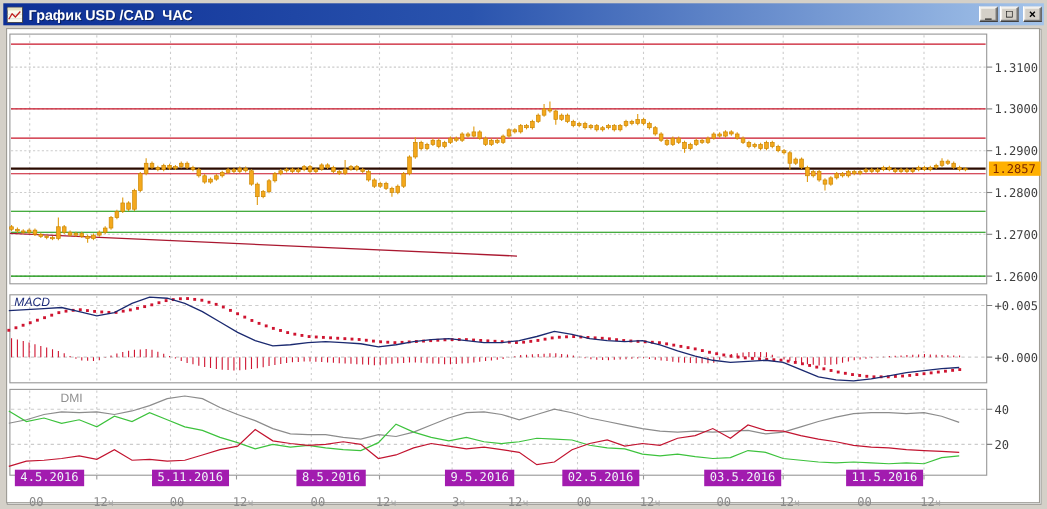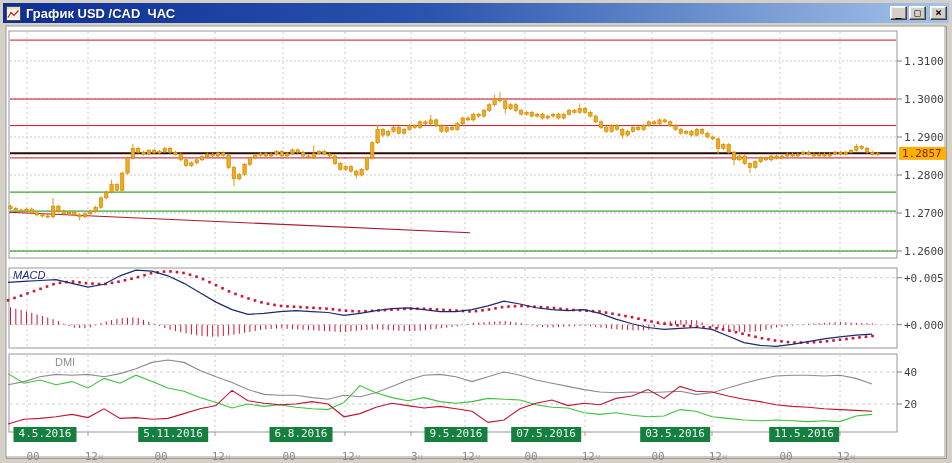--- a/index.html
+++ b/index.html
@@ -16,21 +16,21 @@
     font-family:"DejaVu Sans Mono",monospace;font-size:10px;font-weight:bold;color:#000;
     display:flex;align-items:center;justify-content:center;padding:0;line-height:10px;cursor:default;}
   .wbtn.close{margin-left:2px;font-size:11px;}
   #client-bg{position:absolute;left:6px;top:26px;width:939px;height:431px;background:#ffffff;
     border:1px solid #9c9a94;}
   #chart-svg{position:absolute;left:0;top:0;z-index:2;}
   .plabel{position:absolute;z-index:4;font-size:11px;font-family:"Liberation Sans",sans-serif;}
   #macd-label{left:13px;top:269px;color:#1b2a78;font-style:italic;}
   #dmi-label{left:13px;top:356px;color:#8f8f8f;margin-left:42px;}
   #axis-layer{position:absolute;left:0;top:0;width:952px;height:463px;z-index:3;pointer-events:none;}
-  .date-badge{position:absolute;top:427px;transform:translateX(-50%);background:#15803d;color:#eef3f8;
+  .date-badge{position:absolute;top:427px;transform:translateX(-50%);background:#a21caf;color:#eef3f8;
     font-family:"DejaVu Sans Mono",monospace;font-size:11px;line-height:14px;padding:0 5px;height:15px;
     white-space:nowrap;}
   .time-label{position:absolute;top:450px;transform:translateX(-50%);color:#8a8a8a;
     font-family:"DejaVu Sans Mono",monospace;font-size:11px;white-space:nowrap;}
   .time-label .suf{font-size:9px;color:#a8a8a8;}
 </style>
 </head>
 <body>
 
 <div id="window">
@@ -793,23 +793,23 @@
       <polyline points="8,373.6 24,383.2 40,380 56,384.8 72,381.6 88,388 104,378.4 120,383.2 136,375.2 152,381.6 168,388 184,391.2 200,397.6 216,402.4 232,408 248,404 264,406.4 280,404.8 296,407.2 312,408.8 328,409.6 344,402.4 360,385.6 376,392.8 392,397.6 408,400.8 424,397.6 440,401.6 456,403.2 472,401.6 488,398.4 504,399.2 520,400 536,404.8 552,407.2 568,408 584,412.8 600,414.4 616,412.8 632,415.2 648,416.8 664,416 680,409.6 696,411.2 712,416.8 728,418.4 744,420 760,420.8 776,420 792,420.8 808,421.6 824,420.8 840,421.6 856,416 872,414.4" fill="none" stroke="#3dc23d" stroke-width="1.1"></polyline>
       <polyline points="8,424 24,419.2 40,418.4 56,416.8 72,414.4 88,417.6 104,408.8 120,418.4 136,417.6 152,419.2 168,418.4 184,413.6 200,408.8 216,405.6 232,390.4 248,400.8 264,403.2 280,404.8 296,404 312,401.6 328,404 344,416.8 360,413.6 376,407.2 392,403.2 408,405.6 424,408 440,406.4 456,408.8 472,411.2 488,422.4 504,420 520,408.8 536,403.2 552,400 568,405.6 584,403.2 600,404.8 616,398.4 632,396 648,389.6 664,398.4 680,386.4 696,391.2 712,392 728,396 744,399.2 760,401.6 776,404.8 792,406.4 808,407.2 824,408.8 840,409.6 856,410.4 872,411.2" fill="none" stroke="#c21430" stroke-width="1.1"></polyline>
     </svg>
 
   <div class="plabel" id="macd-label">MACD</div>
   <div class="plabel" id="dmi-label">DMI</div>
 
   <div id="axis-layer">
       <div class="date-badge" style="left: 45px;">4.5.2016</div>
       <div class="date-badge" style="left: 173px;">5.11.2016</div>
-      <div class="date-badge" style="left: 301px;">6.8.2016</div>
-      <div class="date-badge" style="left: 456px;">9.5.2016</div>
-      <div class="date-badge" style="left: 546px;">07.5.2016</div>
+      <div class="date-badge" style="left: 301px;">8.5.2016</div>
+      <div class="date-badge" style="left: 436px;">9.5.2016</div>
+      <div class="date-badge" style="left: 546px;">02.5.2016</div>
       <div class="date-badge" style="left: 675px;">03.5.2016</div>
       <div class="date-badge" style="left: 804px;">11.5.2016</div>
       <div class="time-label" style="left: 33px;">00</div>
       <div class="time-label" style="left: 94px;">12<span class="suf">ч</span></div>
       <div class="time-label" style="left: 161px;">00</div>
       <div class="time-label" style="left: 221px;">12<span class="suf">ч</span></div>
       <div class="time-label" style="left: 289px;">00</div>
       <div class="time-label" style="left: 351px;">12<span class="suf">ч</span></div>
       <div class="time-label" style="left: 417px;">3<span class="suf">ч</span></div>
       <div class="time-label" style="left: 471px;">12<span class="suf">ч</span></div>

